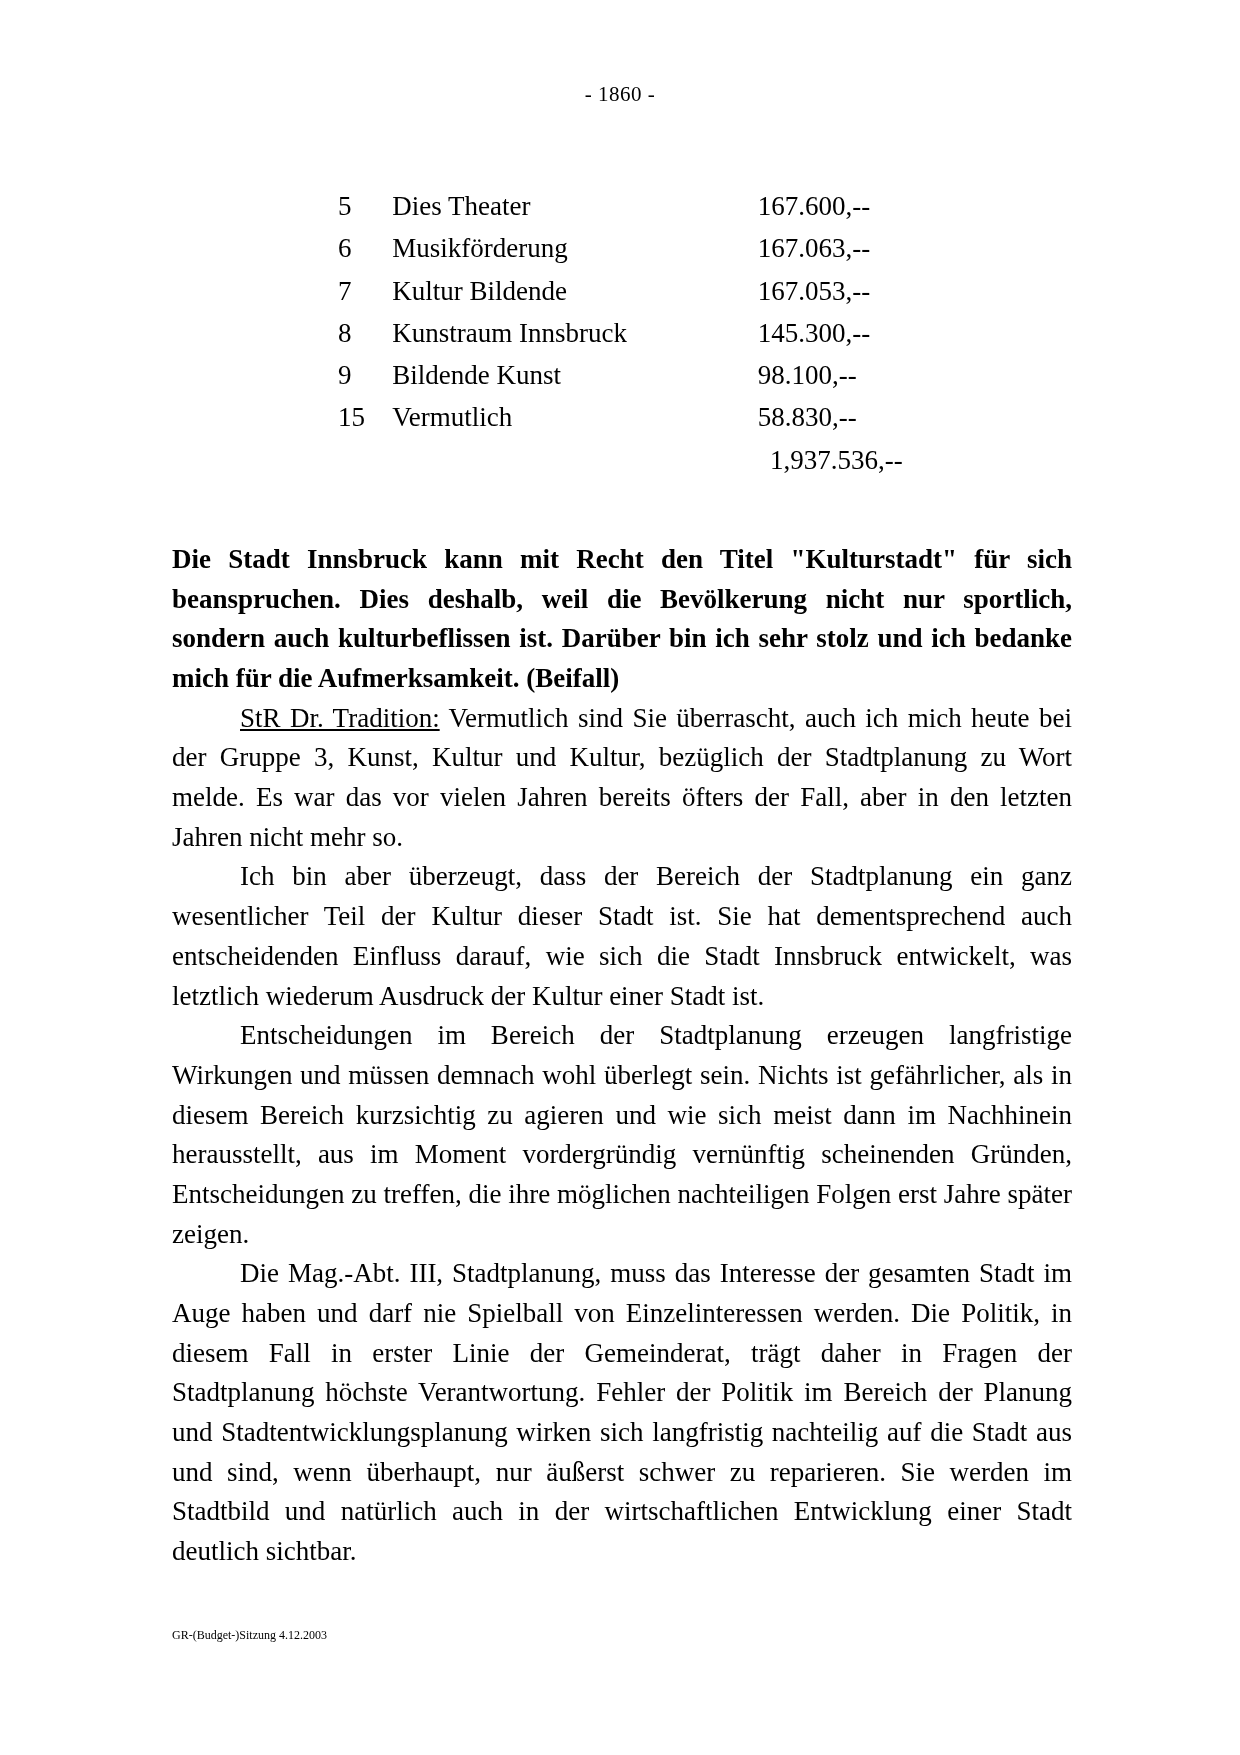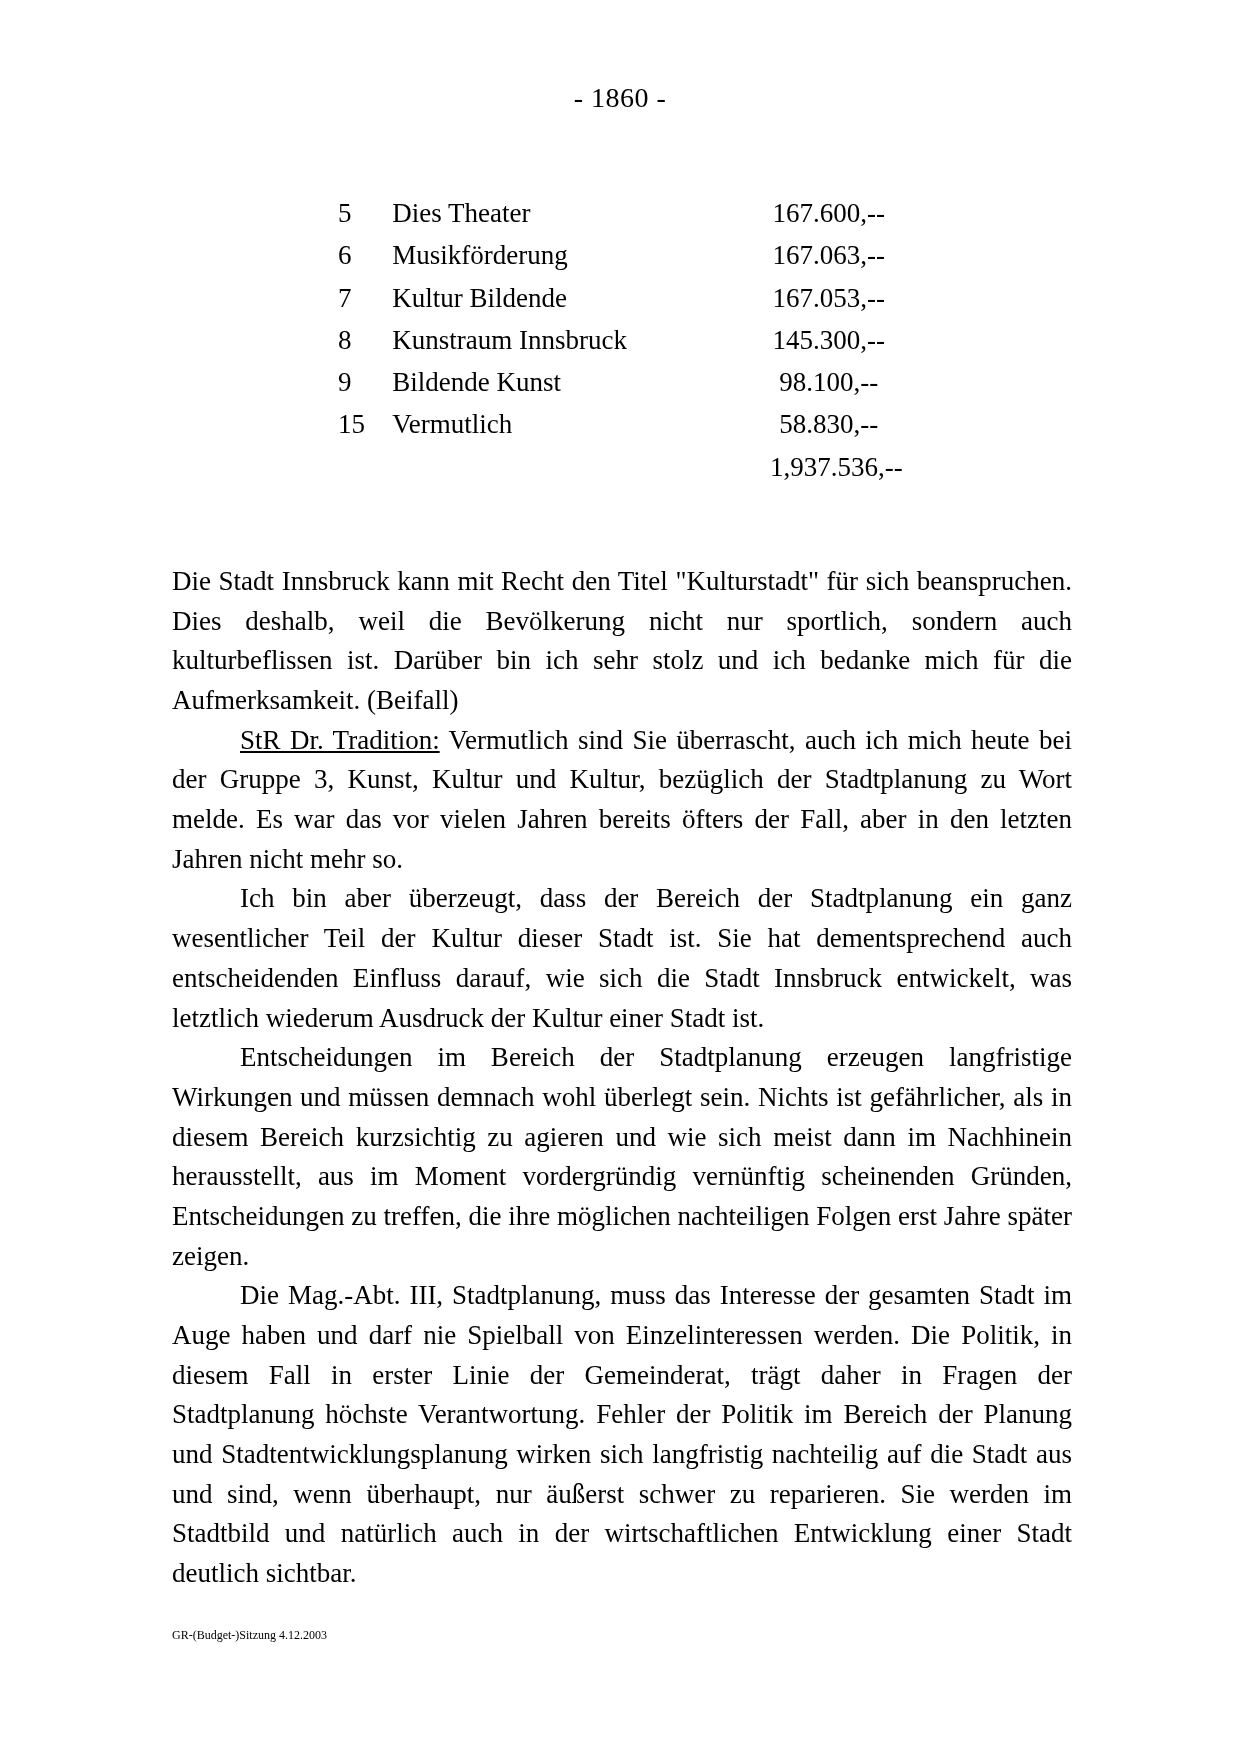--- a/index.html
+++ b/index.html
@@ -12,21 +12,21 @@
     width: 1240px;
     height: 1755px;
     margin: 0 auto;
     background: #ffffff;
     font-family: "Liberation Serif", serif;
     color: #000000;
     box-sizing: border-box;
   }
   .page-number {
     text-align: center;
-    font-size: 28px;
+    font-size: 21px;
     padding-top: 82px;
     letter-spacing: 0.5px;
   }
   .budget-table {
     margin: 78px 0 0 0;
     padding-left: 0;
     border-collapse: collapse;
     width: 100%;
   }
   .budget-table td {
@@ -37,21 +37,21 @@
   }
   .col-num {
     width: 345px;
     padding-left: 338px !important;
     box-sizing: border-box;
   }
   .col-label {
     width: 340px;
   }
   .col-amount {
-    text-align: center;
+    text-align: left;
     width: 250px;
     padding-right: 340px !important;
     box-sizing: border-box;
   }
   .col-total {
     text-align: center;
     padding-right: 325px !important;
     box-sizing: border-box;
   }
   .body-text {
@@ -61,21 +61,22 @@
     text-align: justify;
   }
   .body-text p {
     margin: 0;
     text-indent: 0;
   }
   .body-text p.indent {
     text-indent: 68px;
   }
   .body-text p.first {
-    margin-top: 74px;
+    margin-top: 59px;
+    font-weight: bold;
   }
   .speaker {
     text-decoration: underline;
   }
   .footer {
     position: absolute;
     left: 172px;
     bottom: 112px;
     font-size: 12px;
   }

